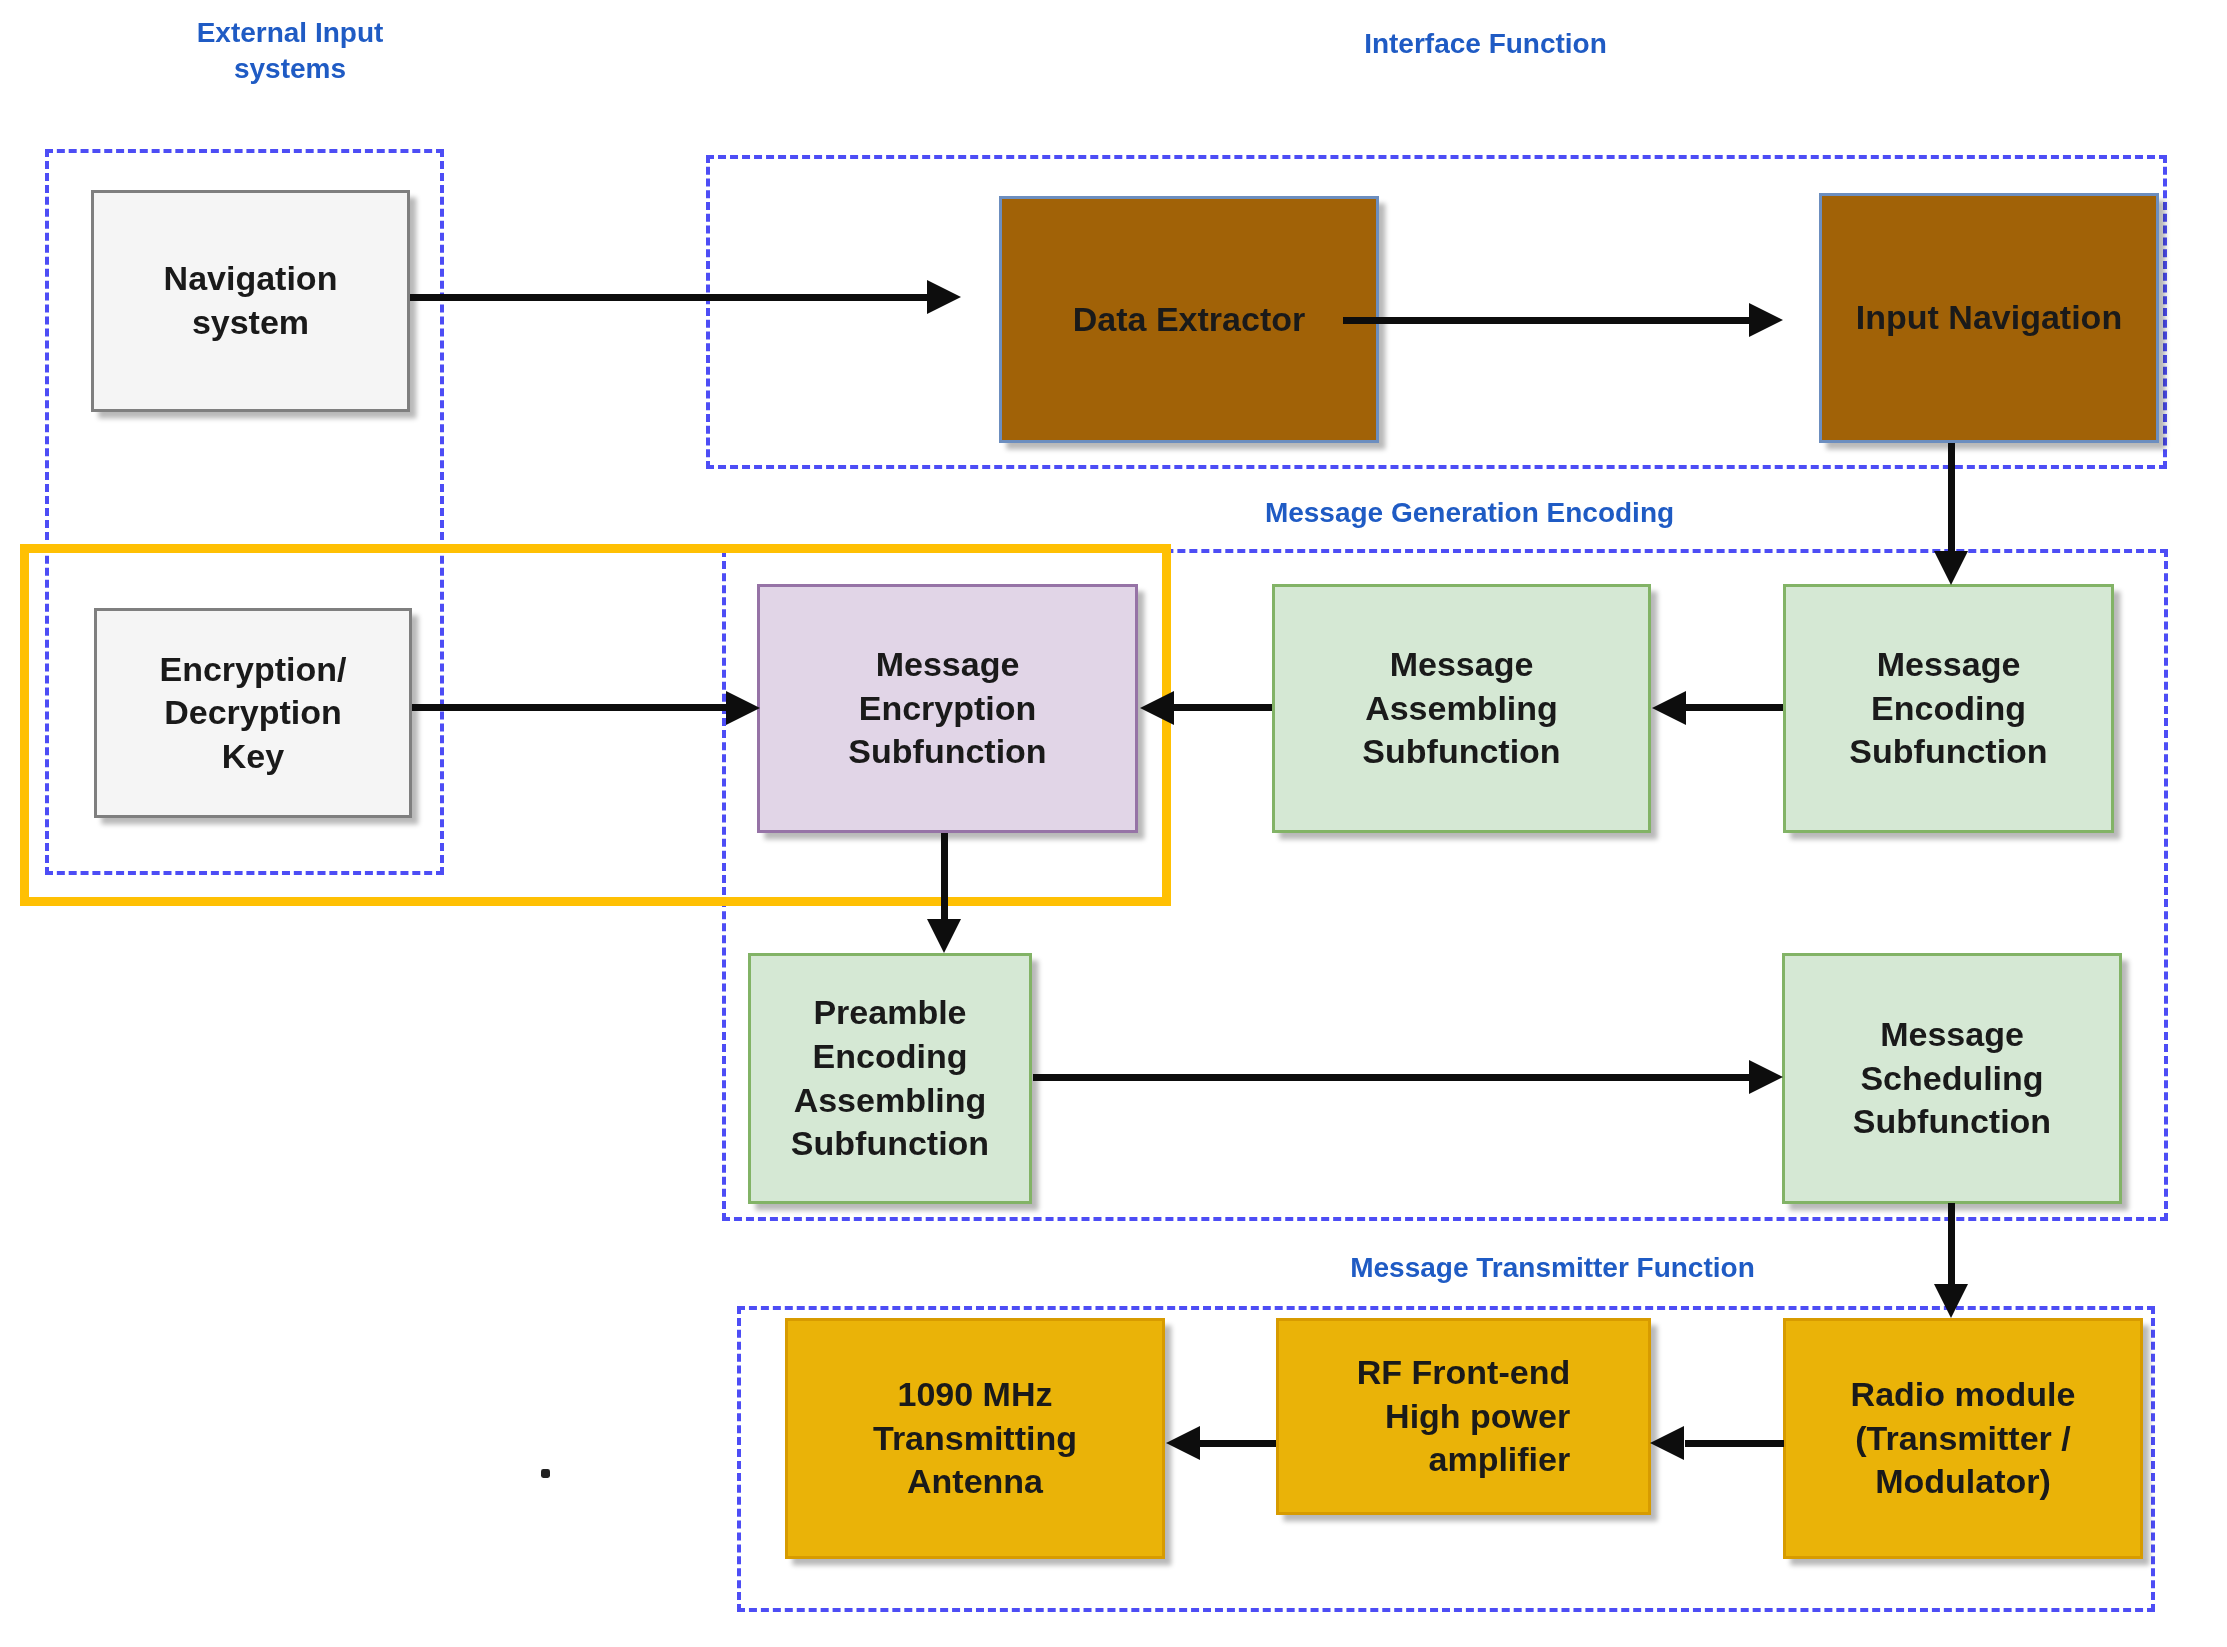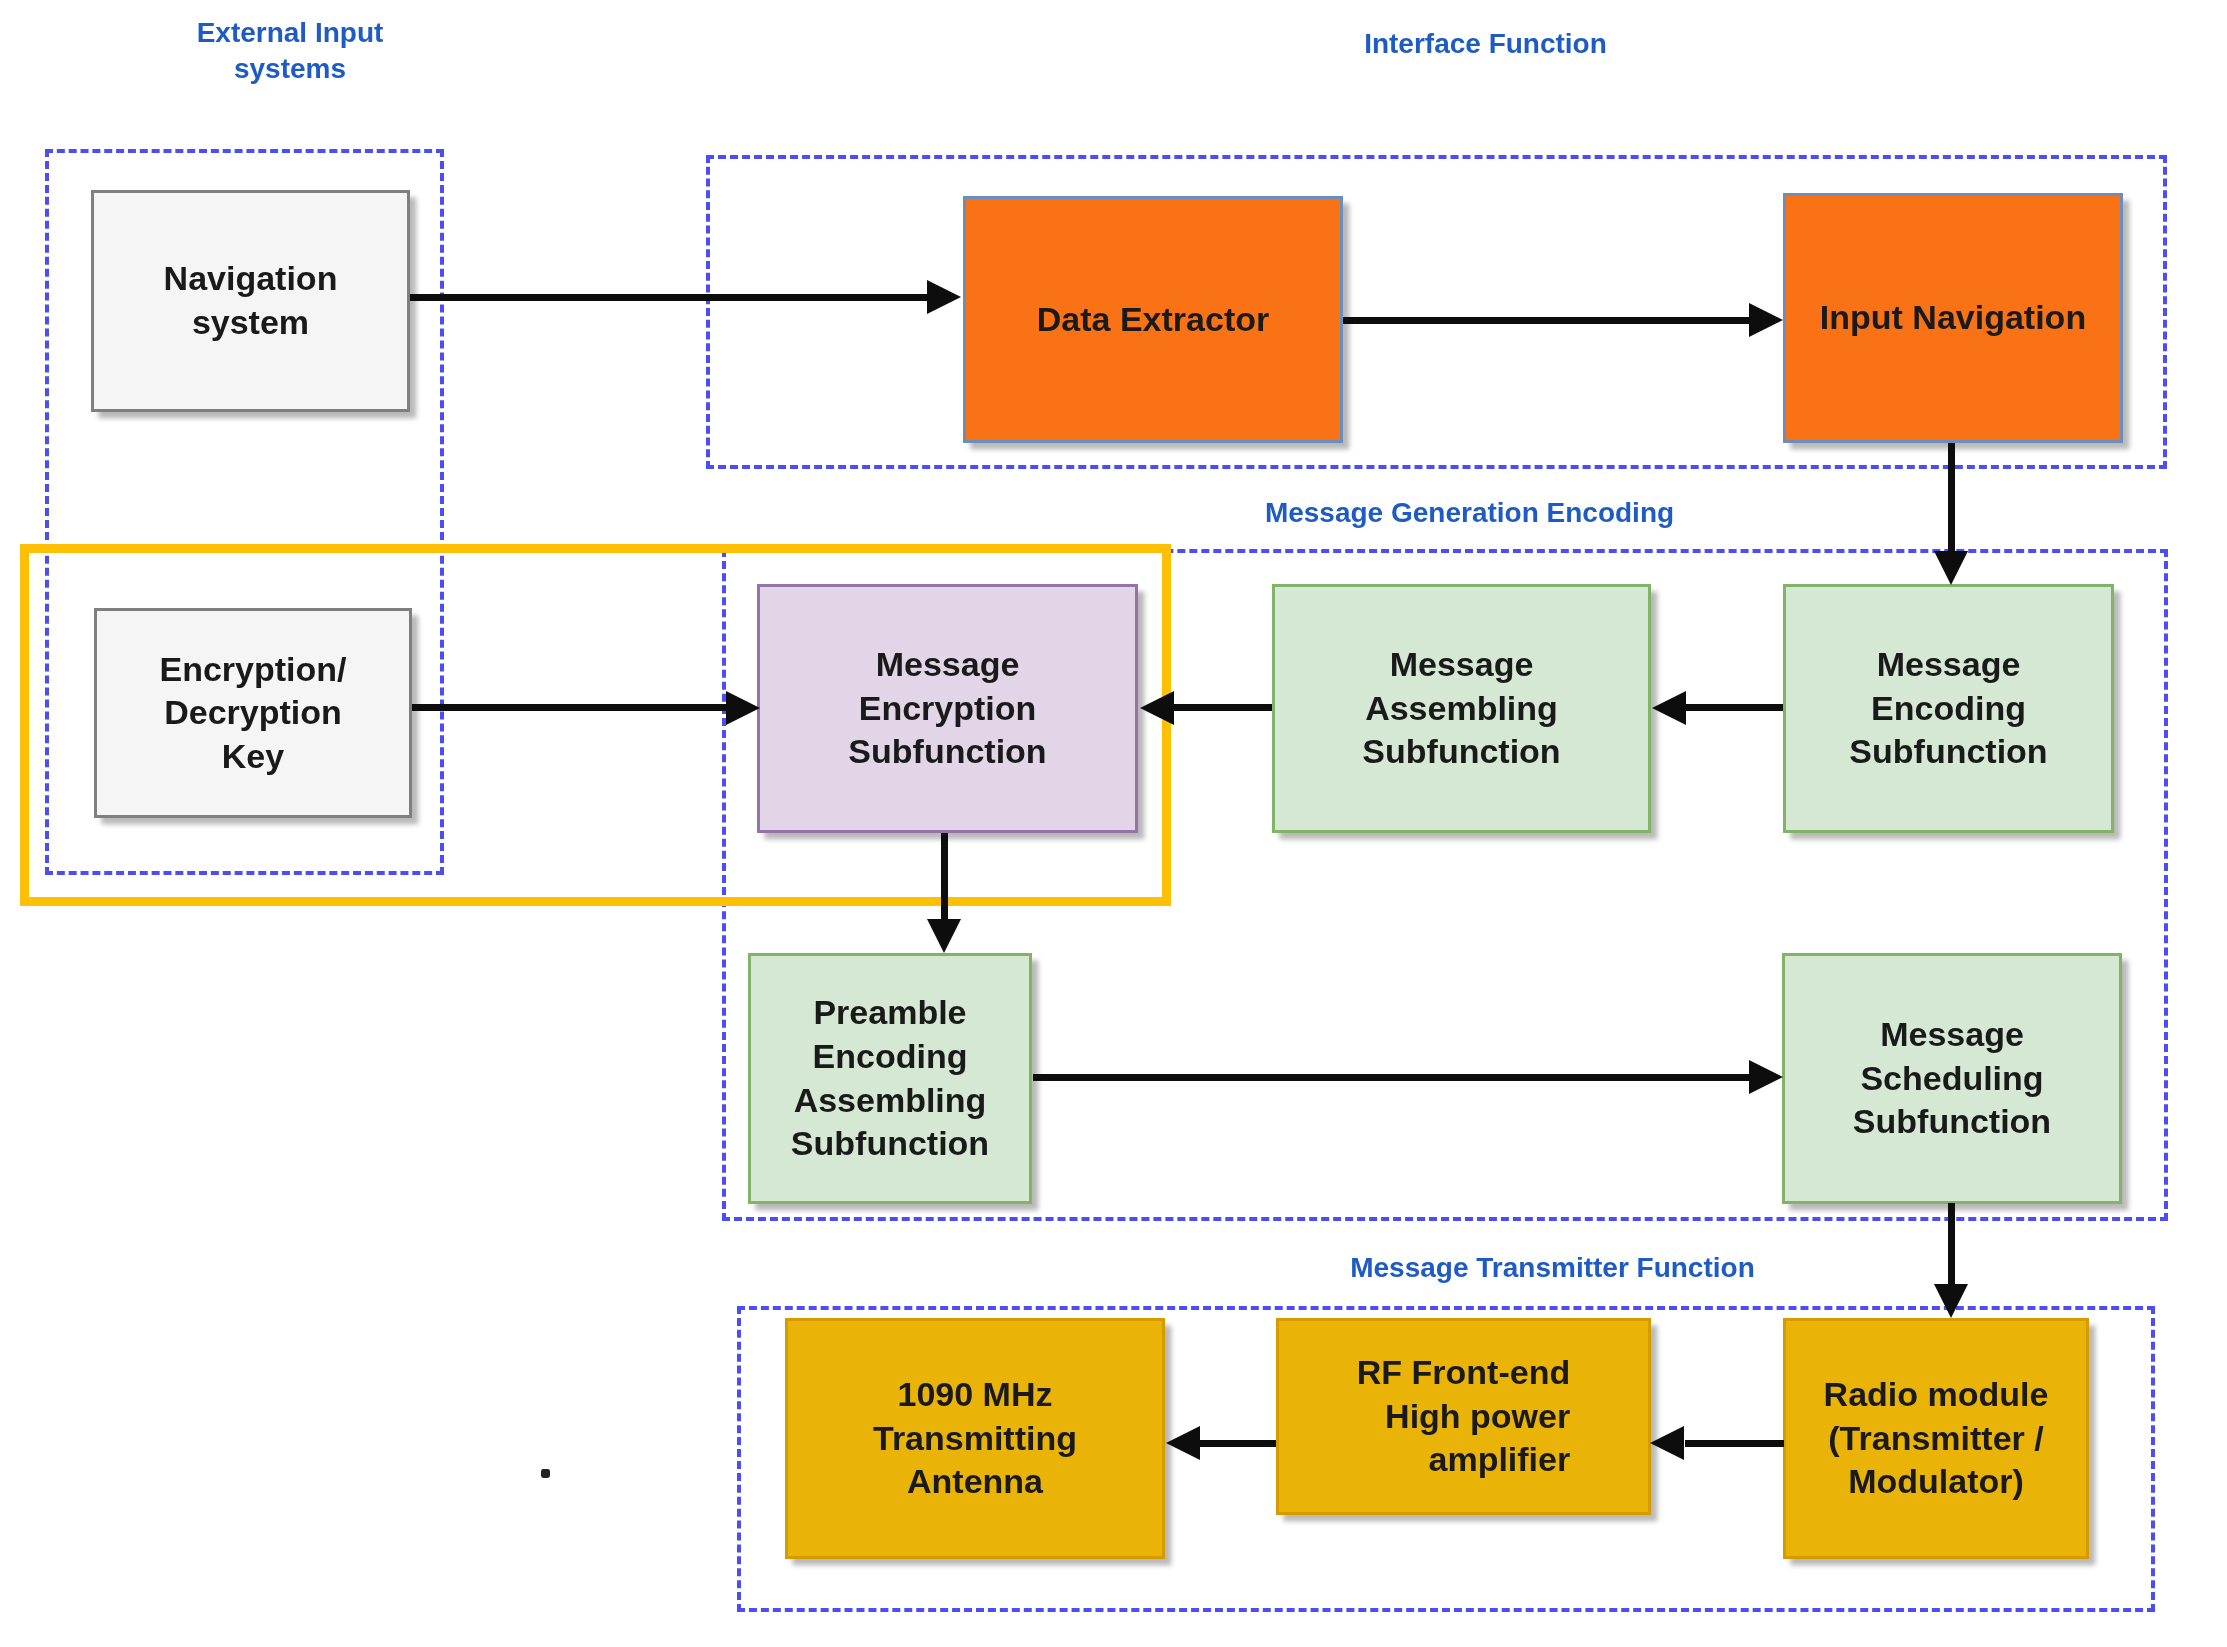--- a/index.html
+++ b/index.html
@@ -51,21 +51,21 @@
     font-size:34px;
     line-height:1.28;
     color:#1a1a1a;
     border:3.3px solid;
     box-sizing:border-box;
     box-shadow:7.3px 7.3px 4.9px rgba(0,0,0,0.28);
     z-index:4;
   }
   .node .label { white-space:pre-line; }
   .gray   { background:#f5f5f5; border-color:#7f7f7f; }
-  .blue   { background:#f97316; border-color:#6c8ebf; }
+  .blue   { background:#a16207; border-color:#6c8ebf;margin-left:36px; }
   .green  { background:#d5e8d4; border-color:#82b366; }
   .purple { background:#e1d5e7; border-color:#9673a6; }
   .orange { background:#eab308; border-color:#d79b00; }
   .hline, .vline { position:absolute; background:#0d0d0d; z-index:5; }
   .hline { height:6.5px; }
   .vline { width:6.5px; }
   .ah { position:absolute; width:0; height:0; z-index:5; }
   .ah.right { border-top:17px solid transparent; border-bottom:17px solid transparent; border-left:34px solid #0d0d0d; }
   .ah.left  { border-top:17px solid transparent; border-bottom:17px solid transparent; border-right:34px solid #0d0d0d; }
   .ah.down  { border-left:17px solid transparent; border-right:17px solid transparent; border-top:34px solid #0d0d0d; }
@@ -136,21 +136,21 @@
   <div class="node orange" style="left:785px; top:1318px; width:380px; height:241px;">
     <span class="label">1090 MHz
 Transmitting
 Antenna</span>
   </div>
   <div class="node orange" style="left:1276px; top:1318px; width:375px; height:197px;text-align:right;">
     <span class="label">RF Front-end
 High power
 amplifier</span>
   </div>
-  <div class="node orange" style="left:1783px; top:1318px; width:306px; height:241px;">
+  <div class="node orange" style="left:1783px; top:1318px; width:360px; height:241px;">
     <span class="label">Radio module
 (Transmitter /
 Modulator)</span>
   </div>
 
   <div class="hline" style="left:410px; top:294px; width:519px;"></div>
   <div class="ah right" style="left:927px; top:280px;"></div>
 
   <div class="hline" style="left:1343px; top:317px; width:408px;"></div>
   <div class="ah right" style="left:1749px; top:303px;"></div>

